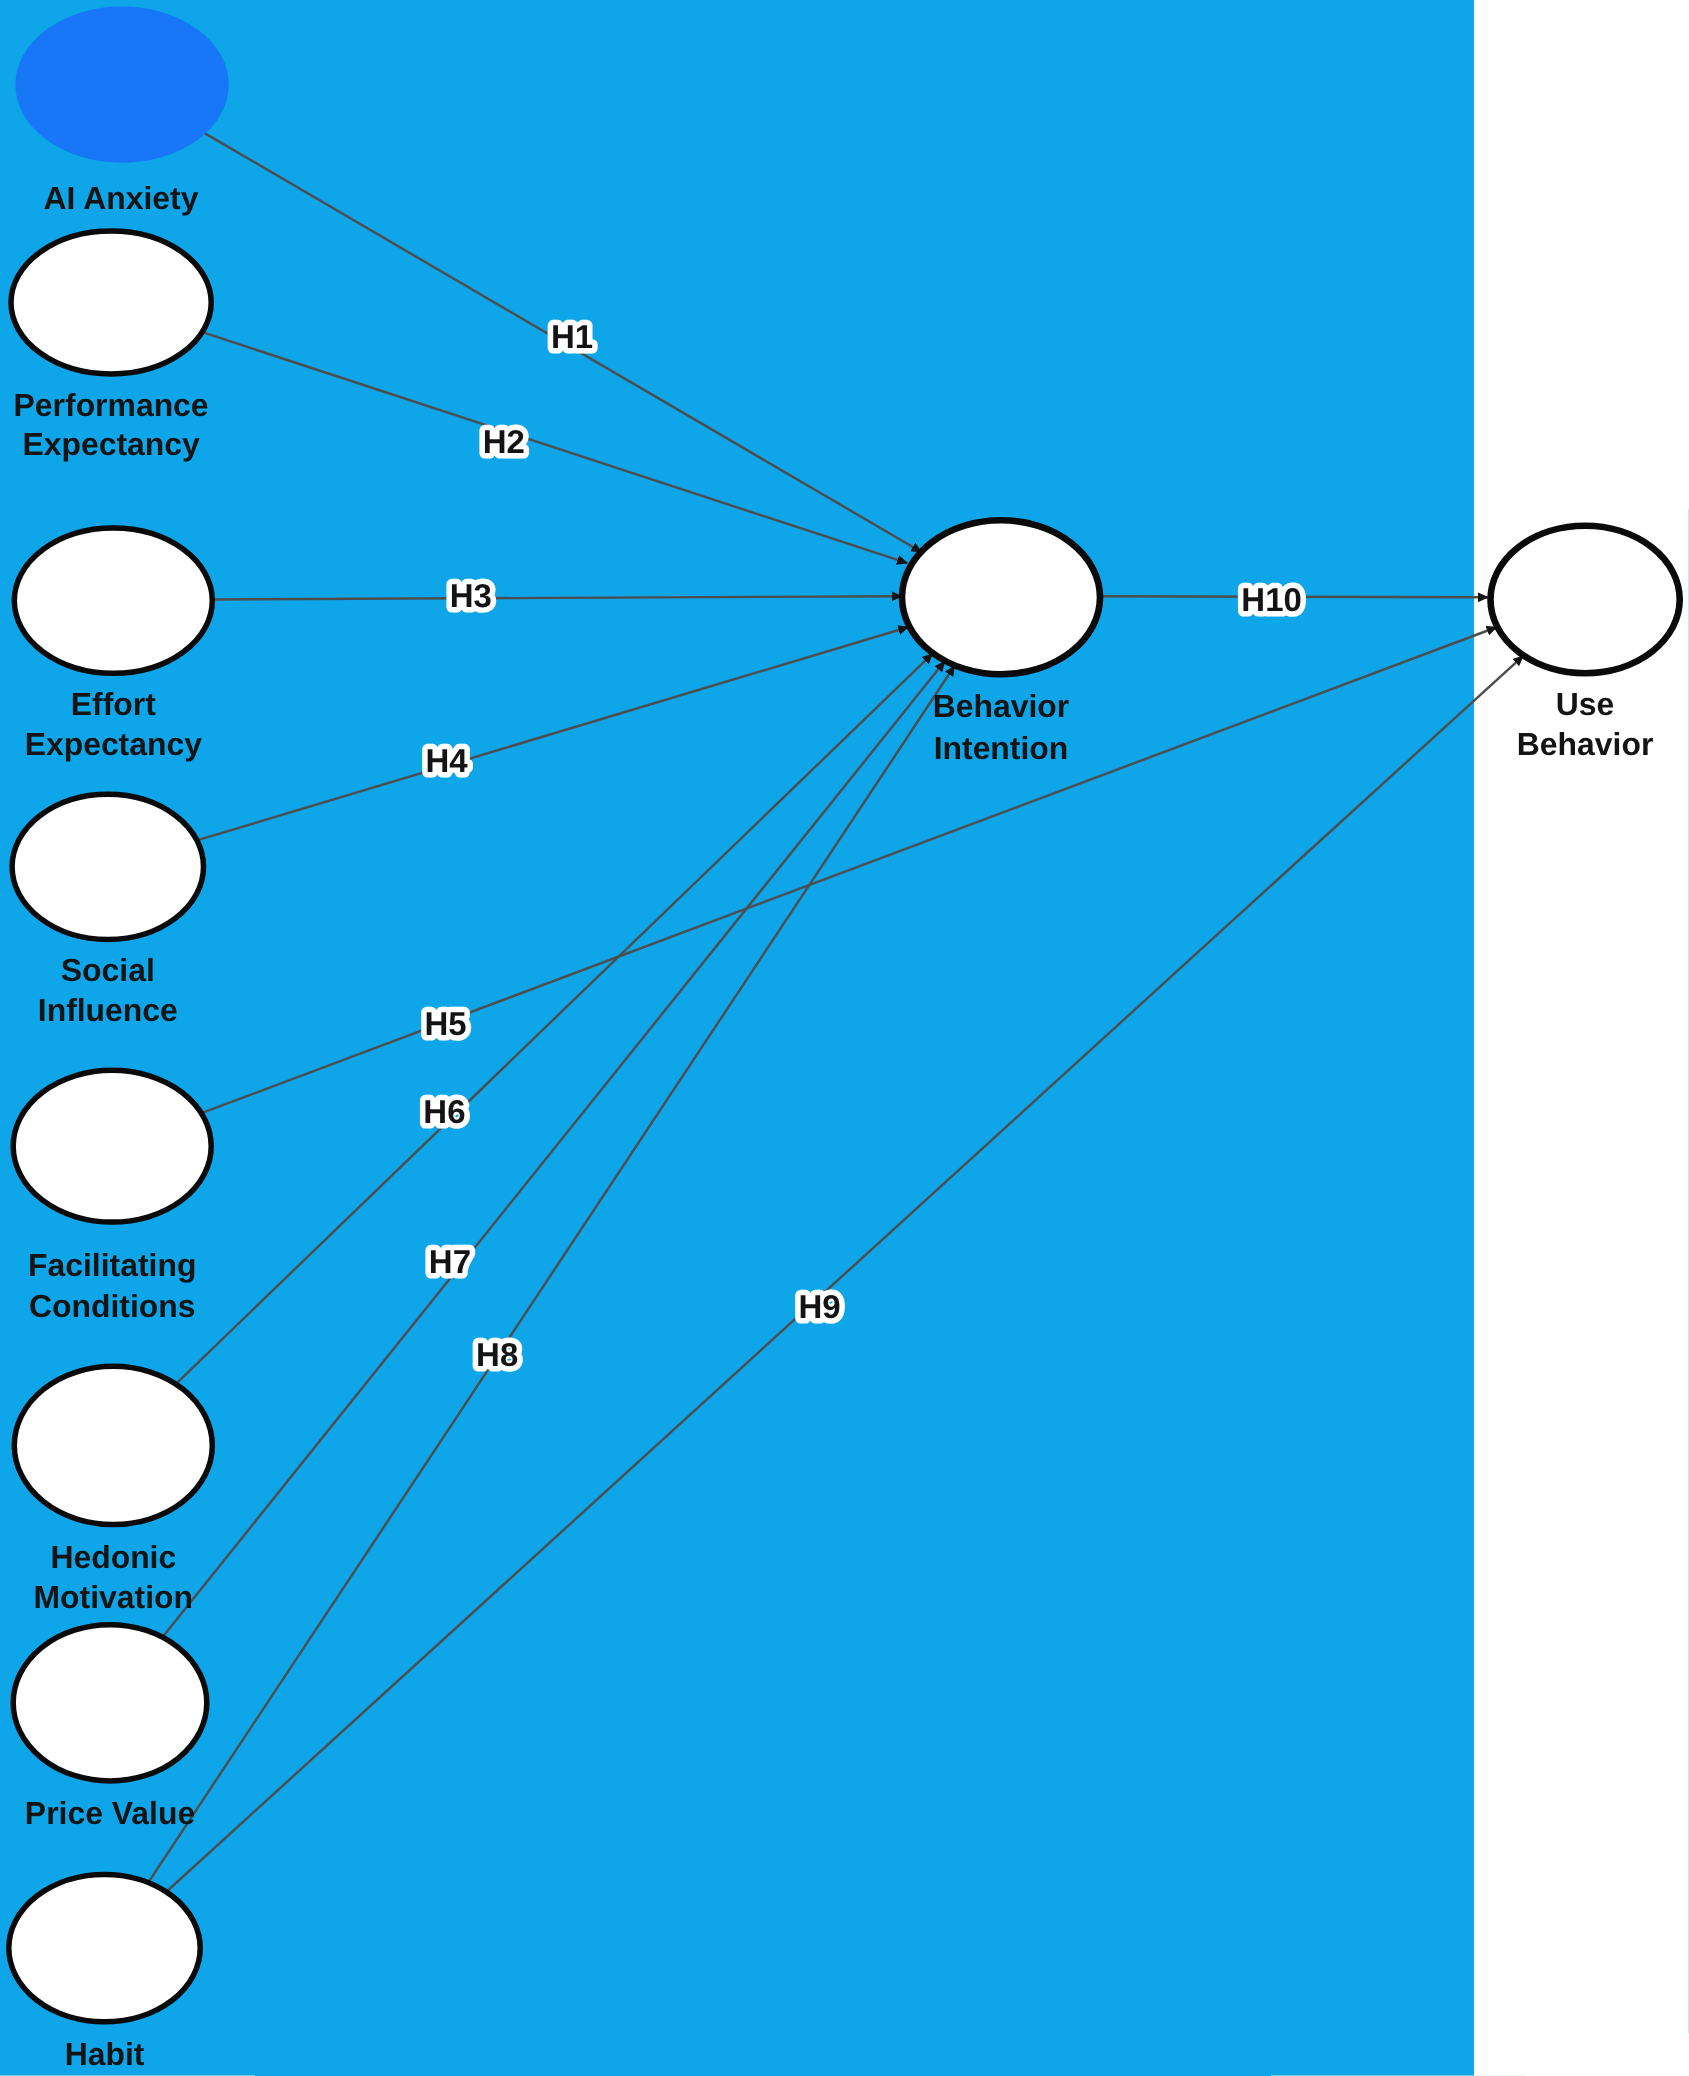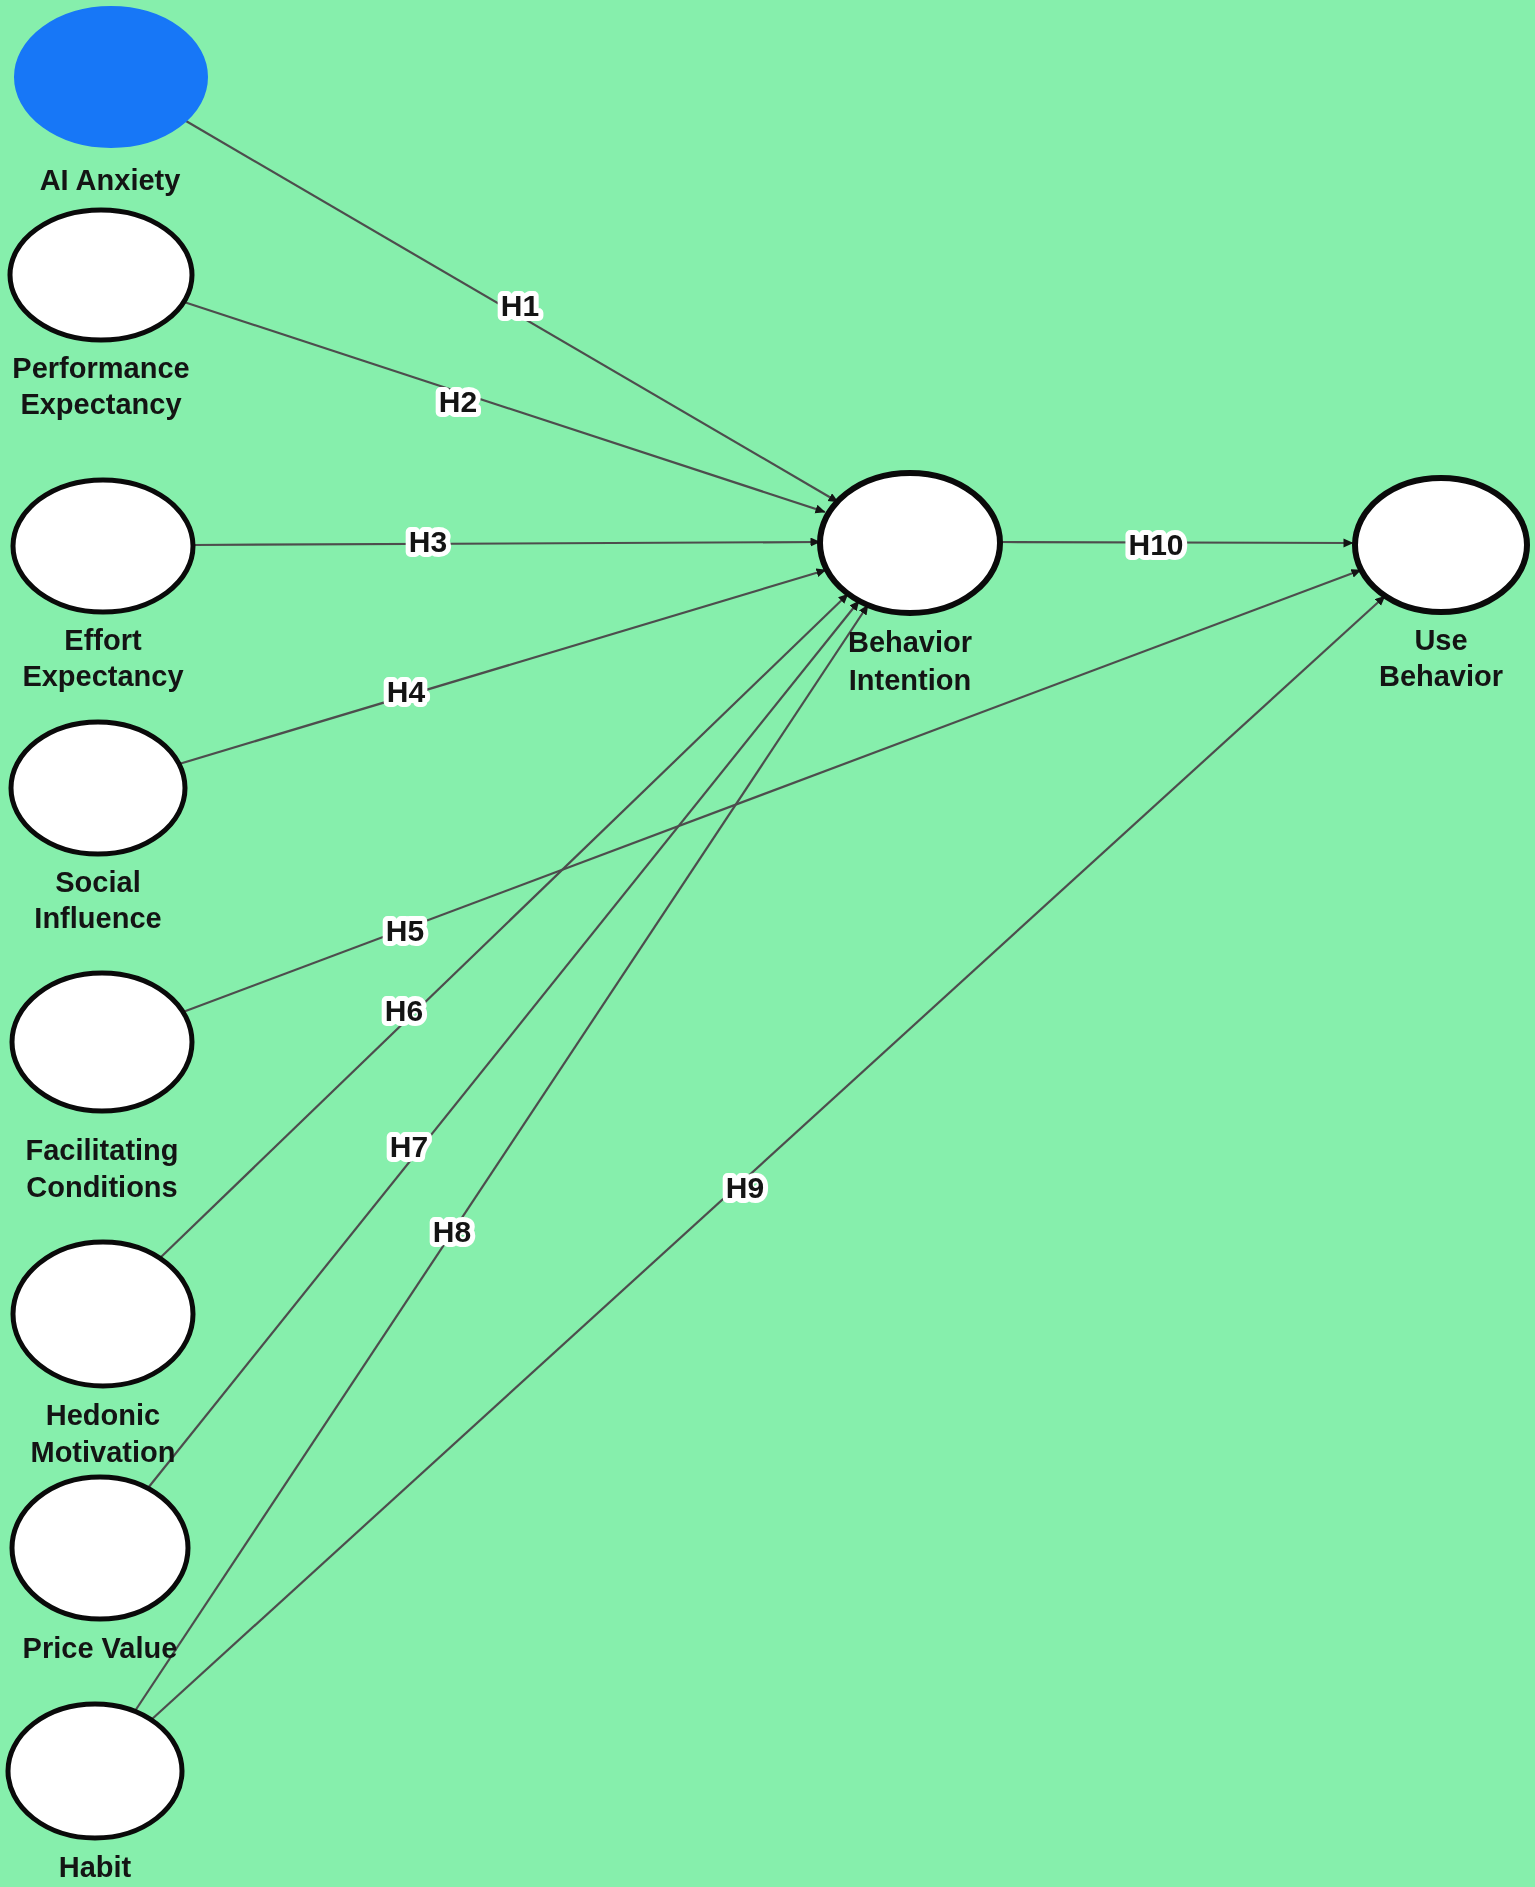--- a/index.html
+++ b/index.html
@@ -2,23 +2,23 @@
 <html><head>
 <meta charset="utf-8">
 <style>
   html, body {
     margin: 0;
     padding: 0;
     background: #ffffff;
   }
   .stage {
     position: relative;
-    width: 1535px;
+    width: 1340px;
     height: 1887px;
-    background: #86efac;
+    background: #0ea5e9;
     font-family: "Liberation Sans", sans-serif;
   }
   svg { display: block; }
   .edge-line {
     stroke: #4d4d4d;
     stroke-width: 2.2;
     fill: none;
   }
   .node-ellipse {
     fill: #ffffff;

